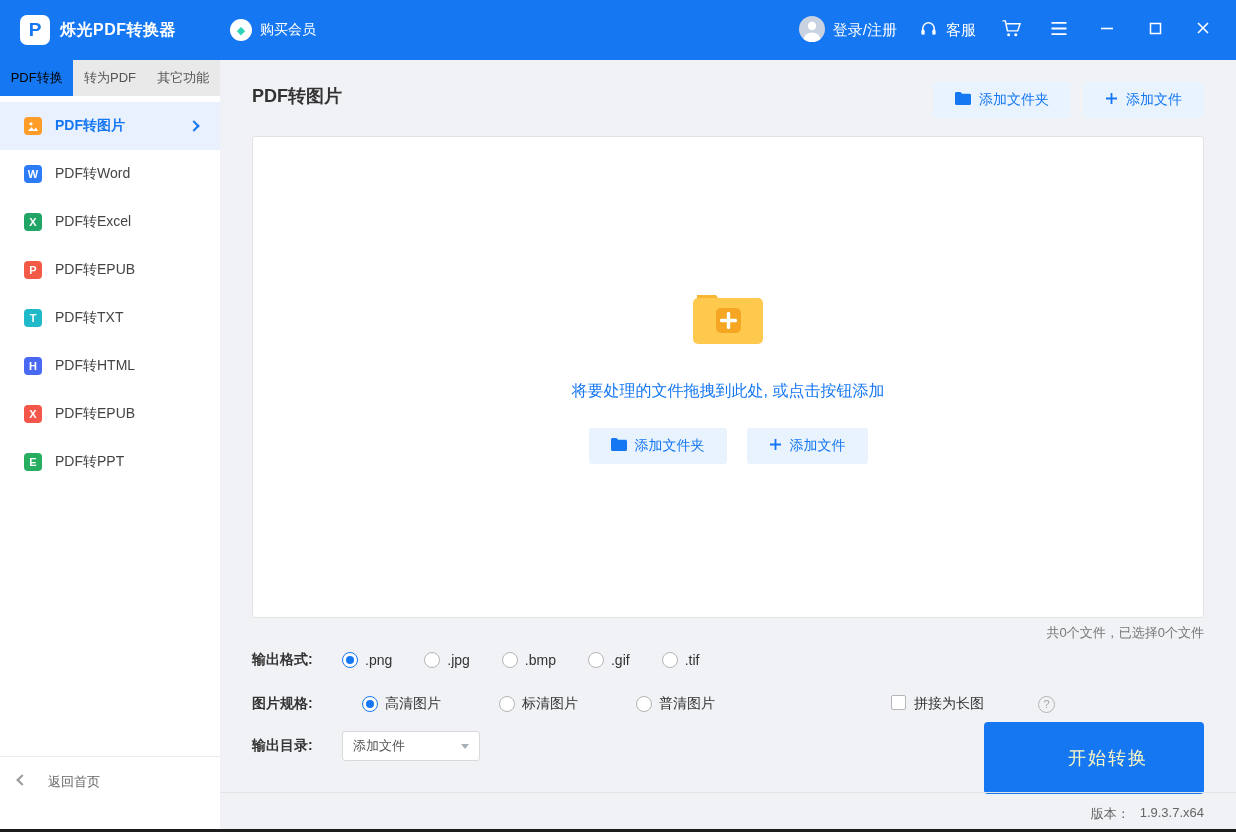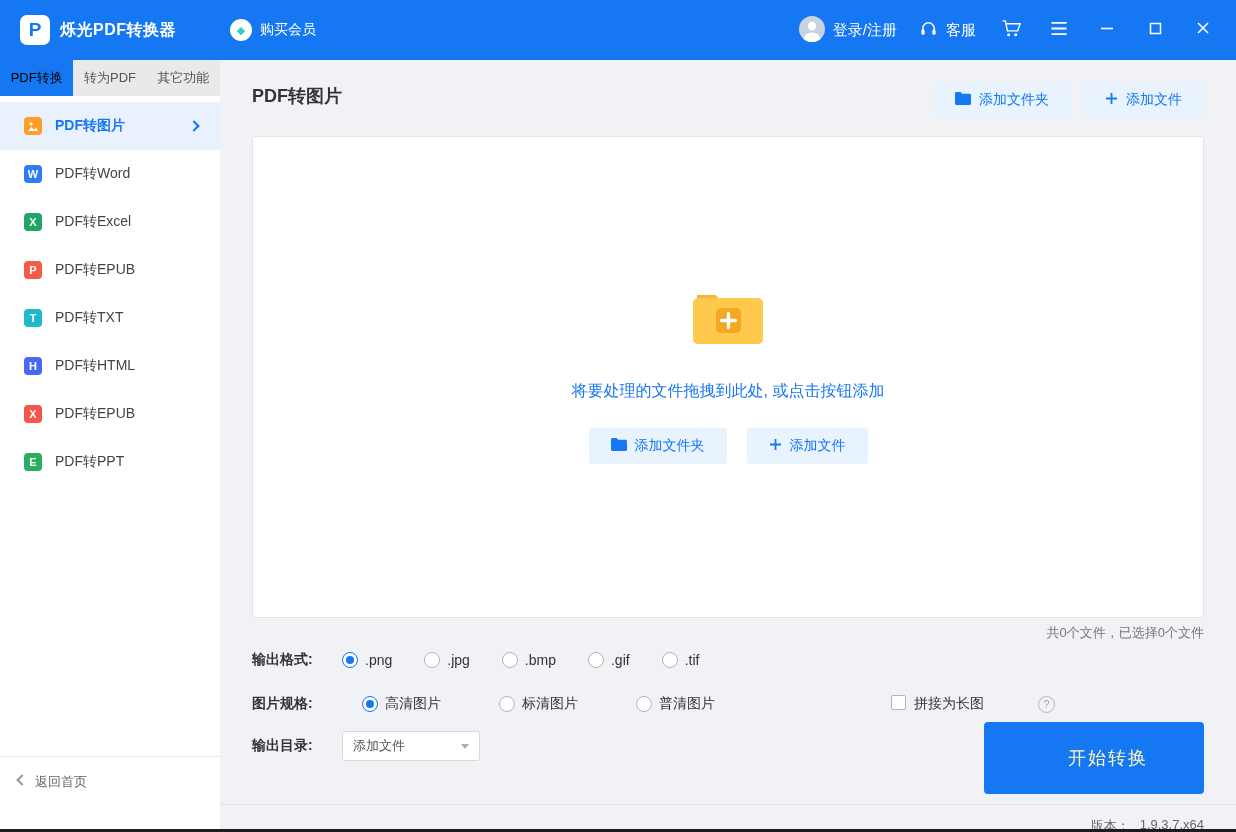--- a/index.html
+++ b/index.html
@@ -27,21 +27,21 @@
   .mi-icon { width:18px; height:18px; border-radius:4px; display:flex; align-items:center; justify-content:center; color:#fff; font-size:11px; font-weight:bold; flex:none; }
   .ic-img  { background:#ff9d28; }
   .ic-word { background:#2b7cf6; }
   .ic-xls  { background:#21a566; }
   .ic-ppt  { background:#f45b47; }
   .ic-txt  { background:#1fb9c9; }
   .ic-html { background:#4a69f2; }
   .ic-xps  { background:#f4564a; }
   .ic-epub { background:#27ae60; }
   .chev-right { width:8px; height:8px; border-top:2px solid #1677f2; border-right:2px solid #1677f2; transform:rotate(45deg); margin-left:auto; margin-right:22px; }
-  .sidebar-footer { position:absolute; left:0; right:0; bottom:0; height:76px; border-top:1px solid #ececec; display:flex; align-items:flex-start; padding:16px 0 0 18px; gap:9px; color:#666; font-size:13px; cursor:pointer; }
+  .sidebar-footer { position:absolute; left:0; right:0; bottom:0; height:76px; border-top:1px solid #ececec; display:flex; align-items:flex-start; padding:16px 0 0 18px; gap:22px; color:#666; font-size:13px; cursor:pointer; }
   .chev-left { width:8px; height:8px; border-left:2px solid #999; border-bottom:2px solid #999; transform:rotate(45deg); margin-top:3px; }
 
   
   .main { position:absolute; top:60px; left:220px; right:0; bottom:0; background:#f0f2f5; }
   .page-title { position:absolute; top:24px; left:32px; font-size:18px; font-weight:bold; color:#333; }
   .toolbar { position:absolute; top:22px; right:32px; display:flex; gap:12px; }
   .btn { height:36px; display:inline-flex; align-items:center; justify-content:center; gap:8px; font-size:14px; border-radius:3px; cursor:pointer; padding:0 22px; }
   .btn-light { background:#e8f3fe; color:#1677f2; }
   .btn-disabled { background:#fff; color:#b5b5b5; border:1px solid #ededed; }
 
@@ -59,21 +59,21 @@
   .radio { width:16px; height:16px; border:1px solid #b5b5b5; border-radius:50%; background:#fff; position:relative; flex:none; }
   .radio.checked { border-color:#1677f2; }
   .radio.checked::after { content:""; position:absolute; inset:3px; border-radius:50%; background:#1677f2; }
   .check-item { display:flex; gap:8px; margin-left:118px; font-size:14px; color:#333; cursor:pointer; }
   .checkbox { width:15px; height:15px; border:1px solid #b5b5b5; border-radius:2px; background:#fff; flex:none; }
   .help { width:17px; height:17px; border:1px solid #b5b5b5; border-radius:50%; color:#a5a5a5; font-size:11px; display:flex; align-items:center; justify-content:center; margin-left:34px; cursor:pointer; }
   .select { width:138px; height:30px; background:#fff; border:1px solid #d9d9d9; border-radius:3px; display:flex; align-items:center; padding:0 10px; font-size:13px; color:#555; cursor:pointer; }
   .select-arrow { margin-left:auto; width:0; height:0; border-left:4px solid transparent; border-right:4px solid transparent; border-top:5px solid #a9afb6; }
 
   .start-btn { position:absolute; right:32px; top:662px; width:220px; height:72px; background:#1677f2; color:#fef9c3; font-size:18px; border-radius:4px; display:flex; align-items:center; justify-content:center; cursor:pointer; letter-spacing:2px;padding-left:28px; }
-  .main-footer { position:absolute; left:0; right:0; bottom:0; height:28px; border-top:1px solid #e4e4e4; }
+  .main-footer { position:absolute; left:0; right:0; bottom:0; height:40px; border-top:1px solid #e4e4e4; }
   .version { position:absolute; right:32px; top:12px; font-size:13px; color:#666; display:flex; gap:10px; }
   .bottom-edge { position:absolute; left:0; right:0; bottom:0; height:3px; background:#1c1c1c; z-index:9; }
 </style>
 </head>
 <body>
 
 <div class="window">
 
   <header class="topbar">
     <div class="logo">

